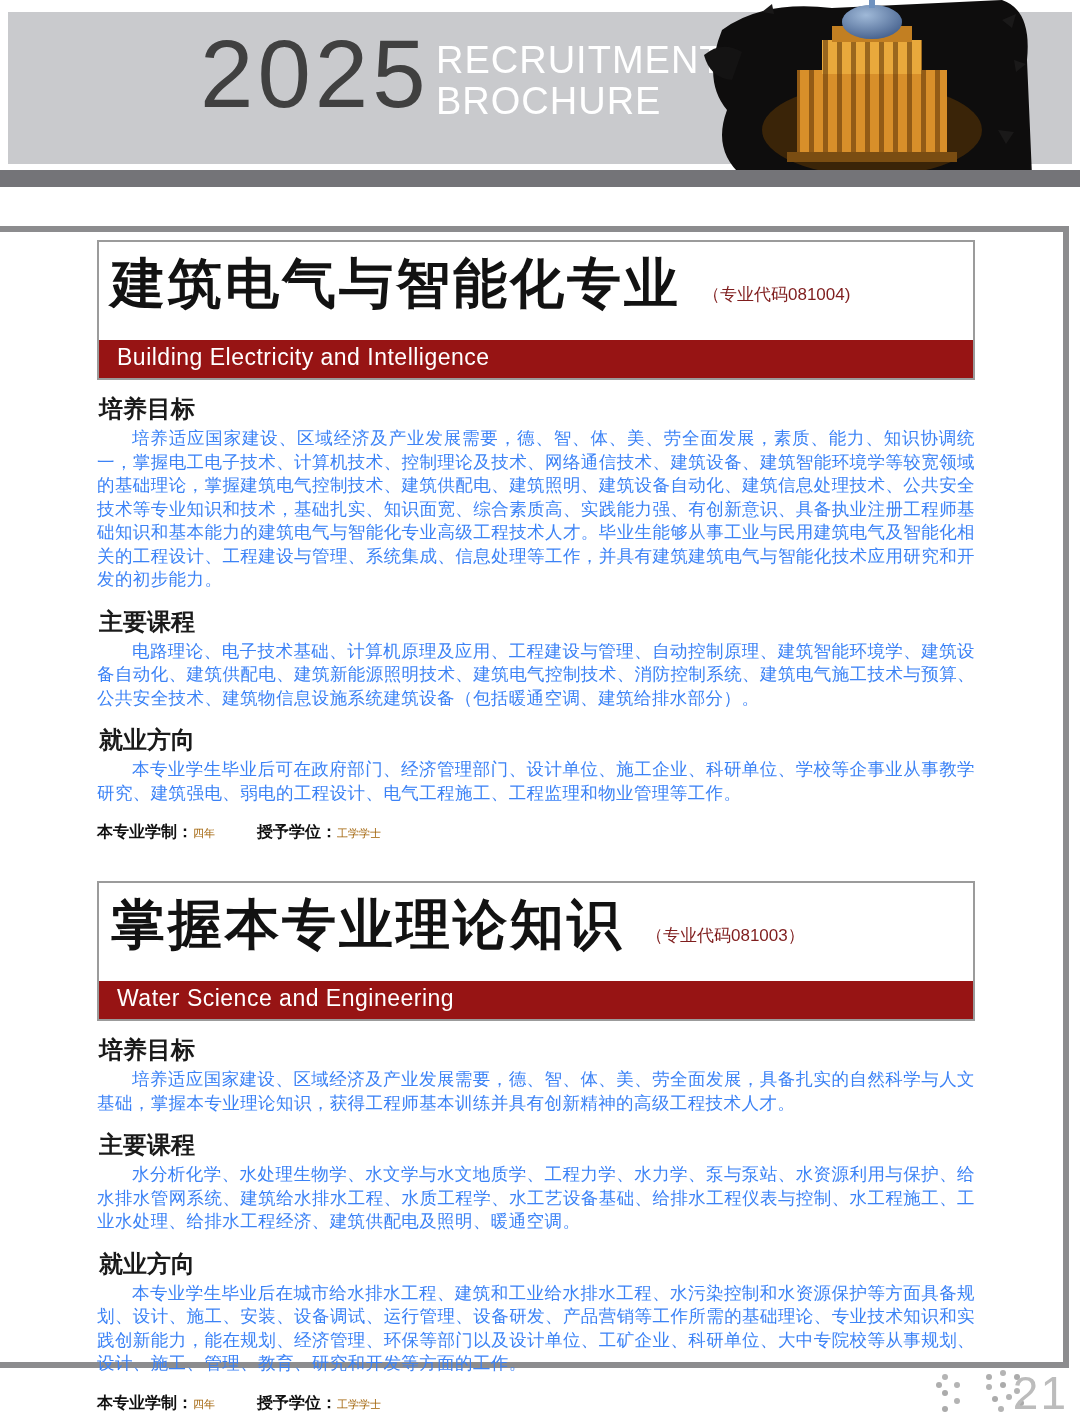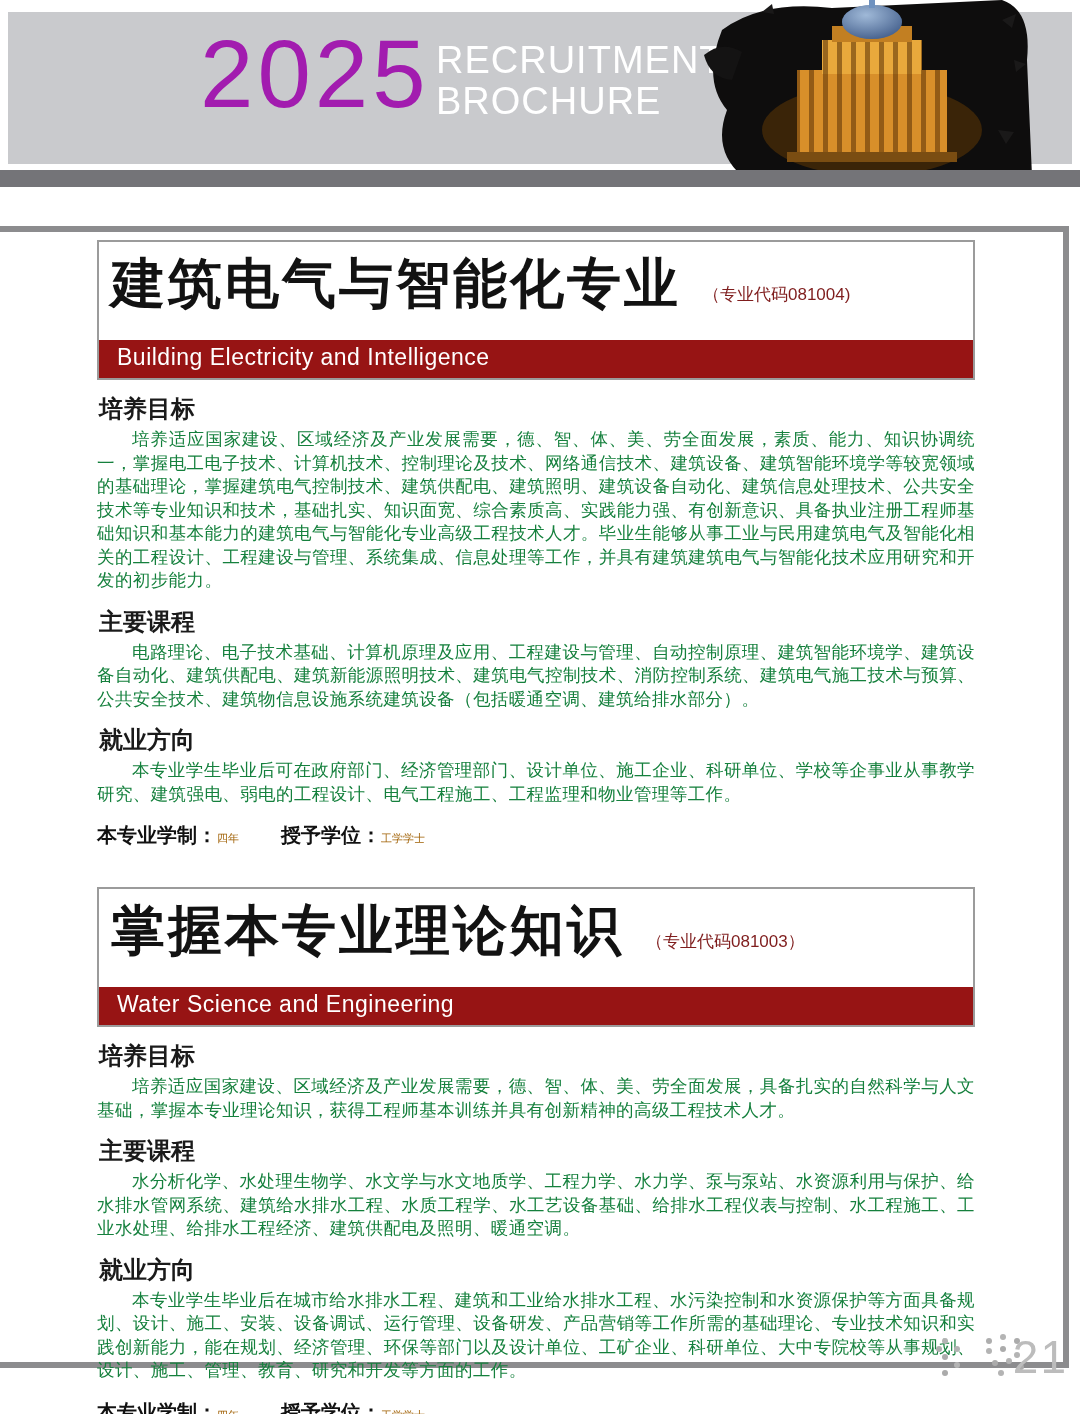--- a/index.html
+++ b/index.html
@@ -2,43 +2,43 @@
 <html><head>
 <meta charset="utf-8">
 <style>
   * { margin:0; padding:0; box-sizing:border-box; }
   html,body { background:#ffffff; }
   body { width:1080px; height:1414px; font-family:"Liberation Sans","DejaVu Sans",sans-serif; }
   .page { position:relative; width:1080px; height:1414px; background:#fff; overflow:hidden; }
 
   
   .top-banner { position:absolute; left:8px; top:12px; width:1064px; height:152px; background:#c9cacd; }
-  .year { position:absolute; left:192px; top:14px; font-size:96px; line-height:1; color:#a21caf; font-weight:300; letter-spacing:4px; }
+  .year { position:absolute; left:192px; top:14px; font-size:96px; line-height:1; color:#404040; font-weight:300; letter-spacing:4px; }
   .title-lines { position:absolute; left:428px; top:28px; color:#ffffff; font-size:38px; line-height:41px; font-weight:400; letter-spacing:1px; }
   .building-art { position:absolute; right:40px; top:-12px; width:330px; height:176px; }
 
   .dark-bar { position:absolute; left:0; top:170px; width:1080px; height:17px; background:#747478; }
 
   
   .frame { position:absolute; left:0; top:226px; width:1069px; height:1142px;
            border-top:6px solid #8c8c8e; border-right:6px solid #8c8c8e; border-bottom:6px solid #8c8c8e; }
 
   
   .content { position:absolute; left:97px; top:240px; width:896px; }
 
   .title-box { width:878px; border:2px solid #9b9b9b; background:#fff; }
   .title-row { display:flex; align-items:flex-end; gap:22px; padding:8px 14px 2px 12px; height:70px; }
   .title-cn { font-size:54px; line-height:1; font-weight:900; color:#121212; letter-spacing:3px; white-space:nowrap;margin-top:22px; }
   .title-code { font-size:17px; color:#7f1d1d; padding-bottom:4px; white-space:nowrap; }
   .title-en { background:#971414; color:#ffffff; font-size:23px; font-weight:500; padding:4px 0 7px 18px; letter-spacing:0.5px;margin-top:28px; }
 
   .block-heading { font-size:24px; font-weight:700; color:#1a1a1a; margin:13px 0 3px 2px; width:878px; }
-  .block-text { width:878px; font-size:17.5px; line-height:23.5px; color:#15803d; text-align:justify; text-indent:2em; letter-spacing:0.4px; }
+  .block-text { width:878px; font-size:17.5px; line-height:23.5px; color:#3b82f6; text-align:justify; text-indent:2em; letter-spacing:0.4px;font-family:Liberation Mono, monospace; }
   .degree-line { margin-top:16px; display:flex; align-items:baseline; }
-  .degree-label { font-size:20px; font-weight:800; color:#111; }
+  .degree-label { font-size:16px; font-weight:800; color:#111; }
   .degree-value { font-size:11px; color:#a16207; margin-left:0; margin-right:42px; }
 
   section.program { margin-bottom:38px; }
 
   
   .photos { display:flex; gap:5px; width:896px; height:216px; margin-top:28px; }
   .photo { position:relative; overflow:hidden; height:216px; }
   .photo1 { width:286px; } .photo2 { width:318px; } .photo3 { width:287px; }
 
   
@@ -61,21 +61,21 @@
   .p2-banner { position:absolute; left:3%; top:13%; width:88%; height:21%; background:linear-gradient(#d8352a,#c02418);
       transform:rotate(-2.5deg); color:#fff; font-weight:700; font-size:12.5px; line-height:45px; text-align:center; white-space:nowrap; overflow:hidden; letter-spacing:0.5px; }
 
   
   .photo3 { background:#18131a; }
   .p3-glow { position:absolute; left:0; top:0; width:100%; height:14%; background:linear-gradient(#58142a,#2a0d18); }
   .p3-led { position:absolute; left:0; top:14%; width:100%; height:12%; background:#0d0a10;
       color:#e8392b; font-size:8.5px; line-height:26px; text-align:center; white-space:nowrap; overflow:hidden; letter-spacing:1px; font-weight:700; }
 
   
-  .footer { position:absolute; left:0; top:1332px; width:1080px; height:46px;text-decoration:underline; }
+  .footer { position:absolute; left:0; top:1368px; width:1080px; height:46px;text-decoration:underline; }
   .dot-cluster { position:absolute; width:6px; height:6px; border-radius:50%; background:#aeaeae; }
   .dots-a { left:936px; top:14px; box-shadow:6px -8px 0 #b4b4b4, 18px 0 0 #b4b4b4, 6px 8px 0 #ababab, 18px 16px 0 #b4b4b4, 6px 24px 0 #ababab; }
   .dots-b { left:986px; top:6px;  box-shadow:14px -4px 0 #b4b4b4, 28px 0 0 #ababab, 0 10px 0 #b4b4b4, 14px 8px 0 #ababab, 28px 14px 0 #b4b4b4, 6px 22px 0 #ababab, 20px 20px 0 #b4b4b4, 32px 26px 0 #ababab, 12px 32px 0 #b4b4b4; }
   .page-number { position:absolute; right:12px; top:-2px; font-size:46px; color:#bcbcbc; font-weight:400; letter-spacing:2px; }
 </style>
 </head>
 <body>
 
 <div class="page">
 

